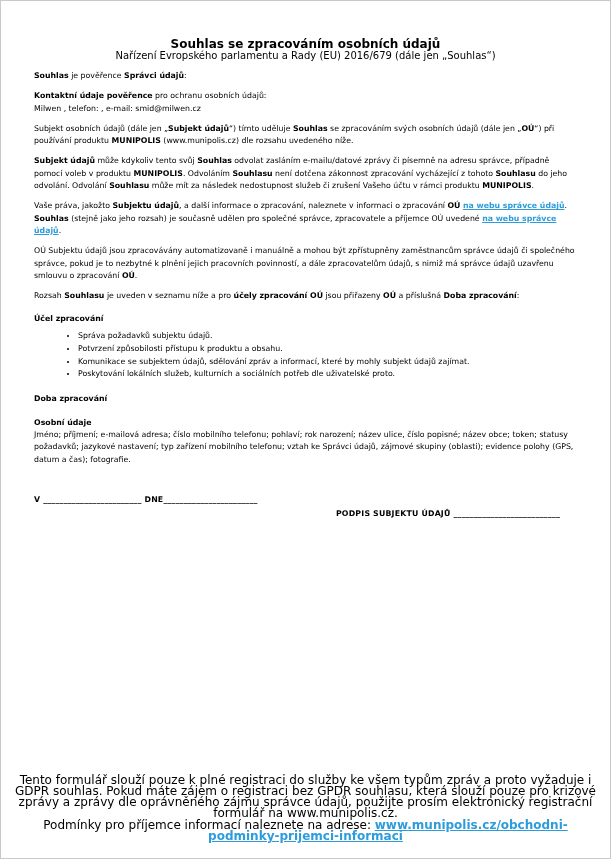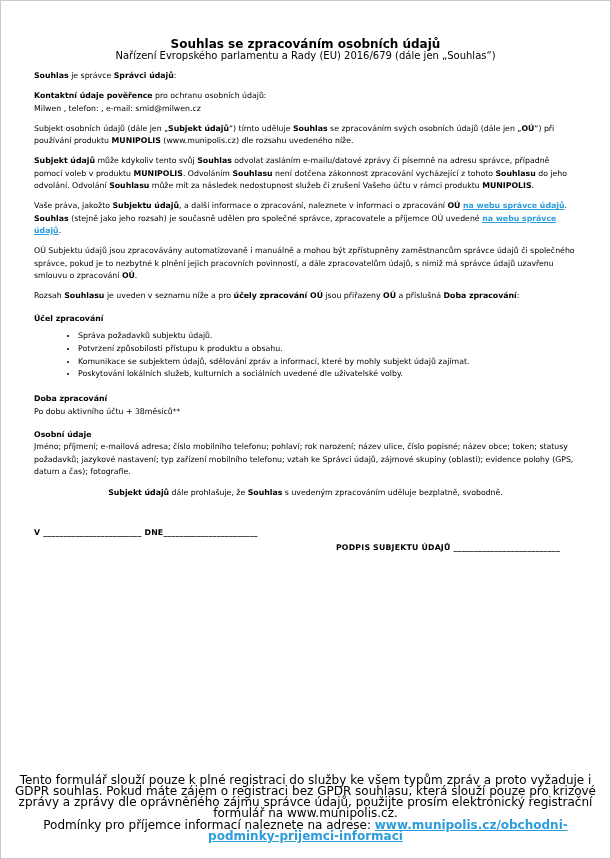--- a/index.html
+++ b/index.html
@@ -30,44 +30,42 @@
   .podpis-line { margin-top:2px; text-align:right; padding-right:17px; font-weight:bold; line-height:12.3px; letter-spacing:0.2px; }
   .footer { position:absolute; bottom:16px; left:10px; right:10px; text-align:center; font-size:12px; line-height:11.2px; }
 </style>
 </head>
 <body>
 
 <div class="content">
   <div class="doc-title">Souhlas se zpracováním osobních údajů</div>
   <div class="doc-subtitle">Nařízení Evropského parlamentu a Rady (EU) 2016/679 (dále jen „Souhlas“)</div>
 
-  <p class="para"><span class="b">Souhlas</span><span> je správce </span><span class="b">Správci údajů</span><span>:</span><br></p>
+  <p class="para"><span class="b">Souhlas</span><span> je pověřence </span><span class="b">Správci údajů</span><span>:</span><br></p>
   <p class="para"><span class="b">Kontaktní údaje pověřence</span><span> pro ochranu osobních údajů:</span><br><span>Milwen , telefon: , e-mail: smid@milwen.cz</span></p>
   <p class="para"><span>Subjekt osobních údajů (dále jen „</span><span class="b">Subjekt údajů</span><span>“) tímto uděluje </span><span class="b">Souhlas</span><span> se zpracováním svých osobních údajů (dále jen „</span><span class="b">OÚ</span><span>“) při používání produktu </span><span class="b">MUNIPOLIS</span><span> (www.munipolis.cz) dle rozsahu uvedeného níže.</span></p>
   <p class="para"><span class="b">Subjekt údajů</span><span> může kdykoliv tento svůj </span><span class="b">Souhlas</span><span> odvolat zasláním e-mailu/datové zprávy či písemně na adresu správce, případně pomocí voleb v produktu </span><span class="b">MUNIPOLIS</span><span>. Odvoláním </span><span class="b">Souhlasu</span><span> není dotčena zákonnost zpracování vycházející z tohoto </span><span class="b">Souhlasu</span><span> do jeho odvolání. Odvolání </span><span class="b">Souhlasu</span><span> může mít za následek nedostupnost služeb či zrušení Vašeho účtu v rámci produktu </span><span class="b">MUNIPOLIS</span><span>.</span></p>
   <p class="para"><span>Vaše práva, jakožto </span><span class="b">Subjektu údajů</span><span>, a další informace o zpracování, naleznete v informaci o zpracování </span><span class="b">OÚ</span><span> </span><a class="link" href="#">na webu správce údajů</a><span>. </span><span class="b">Souhlas</span><span> (stejně jako jeho rozsah) je současně udělen pro společné správce, zpracovatele a příjemce OÚ uvedené </span><a class="link" href="#">na webu správce údajů</a><span>.</span></p>
   <p class="para"><span>OÚ Subjektu údajů jsou zpracovávány automatizovaně i manuálně a mohou být zpřístupněny zaměstnancům správce údajů či společného správce, pokud je to nezbytné k plnění jejich pracovních povinností, a dále zpracovatelům údajů, s nimiž má správce údajů uzavřenu smlouvu o zpracování </span><span class="b">OÚ</span><span>.</span></p>
   <p class="para"><span>Rozsah </span><span class="b">Souhlasu</span><span> je uveden v seznamu níže a pro </span><span class="b">účely zpracování OÚ</span><span> jsou přiřazeny </span><span class="b">OÚ</span><span> a příslušná </span><span class="b">Doba zpracování</span><span>:</span></p>
 
   <div class="section-heading">Účel zpracování</div>
   <ul class="bullets">
       <li>Správa požadavků subjektu údajů.</li>
       <li>Potvrzení způsobilosti přístupu k produktu a obsahu.</li>
       <li>Komunikace se subjektem údajů, sdělování zpráv a informací, které by mohly subjekt údajů zajímat.</li>
-      <li>Poskytování lokálních služeb, kulturních a sociálních uvedené dle uživatelské volby.</li>
+      <li>Poskytování lokálních služeb, kulturních a sociálních potřeb dle uživatelské proto.</li>
     </ul>
 
   <div class="section-heading" style="margin-top:0;">Doba zpracování</div>
-  <div class="section-text">Po dobu aktivního účtu + 38měsíců**</div>
 
   <div class="section-heading">Osobní údaje</div>
   <div class="section-text">Jméno; příjmení; e-mailová adresa; číslo mobilního telefonu; pohlaví; rok narození; název ulice, číslo popisné; název obce; token; statusy požadavků; jazykové nastavení; typ zařízení mobilního telefonu; vztah ke Správci údajů, zájmové skupiny (oblasti); evidence polohy (GPS, datum a čas); fotografie.</div>
 
 
-  <p class="declaration"><span class="b">Subjekt údajů</span><span> dále prohlašuje, že </span><span class="b">Souhlas</span><span> s uvedeným zpracováním uděluje bezplatně, svobodně.</span></p>
 
   <div class="sig-line">
     <span>V</span>
     <span>________________________</span>
     <span>DNE</span><span>_______________________</span>
   </div>
 
   <div class="podpis-line">
     <span>PODPIS SUBJEKTU ÚDAJŮ</span>
     <span>__________________________</span>

